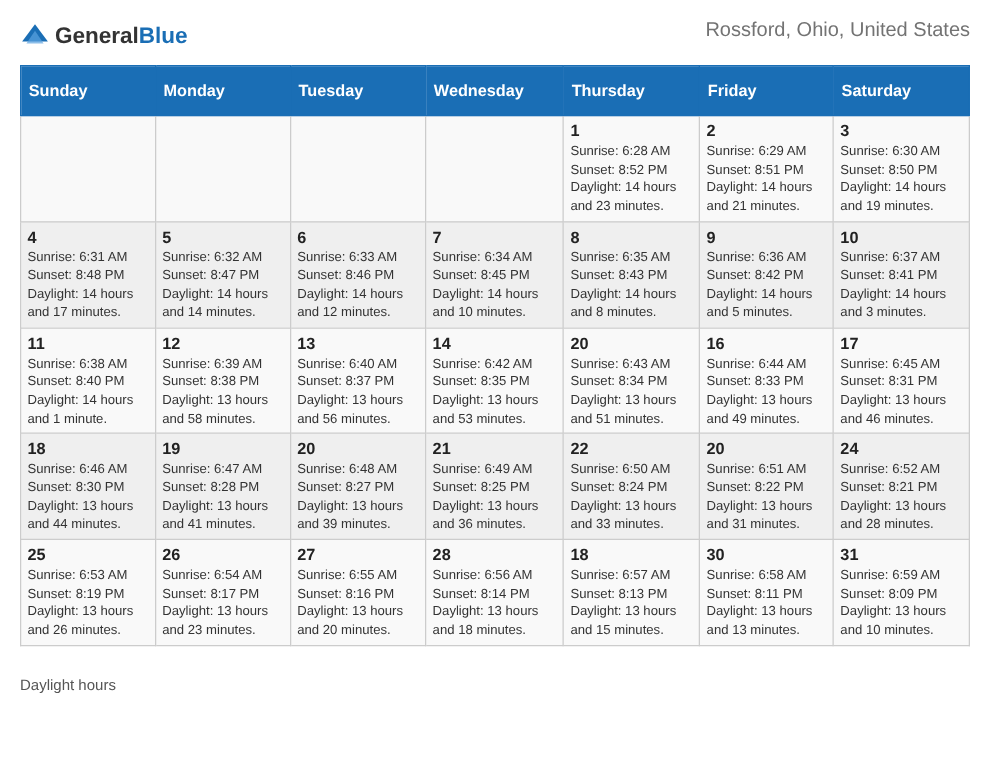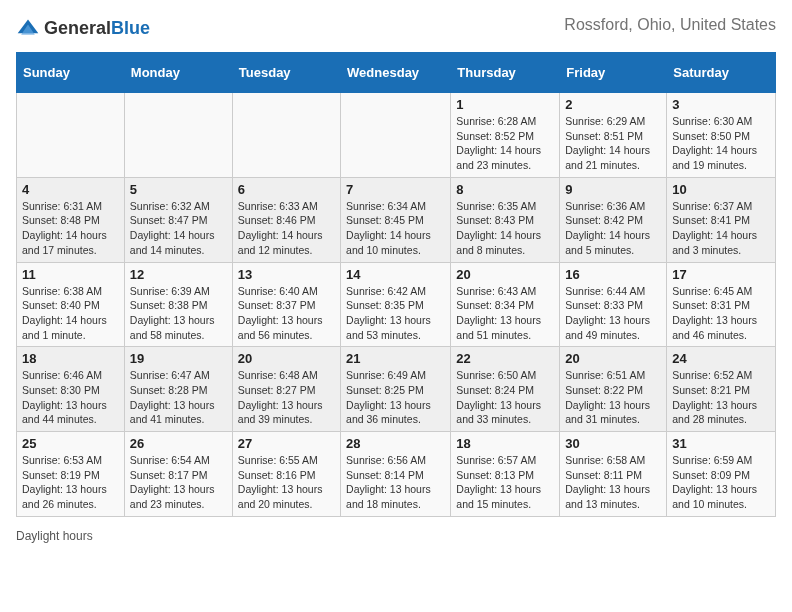--- a/index.html
+++ b/index.html
@@ -84,21 +84,21 @@
     }
     .day-info {
       font-size: 10.5px;
       color: #333;
       line-height: 1.4;
     }
     .empty-cell {
       background: #f9f9f9;
     }
     .footer-note {
-      margin-top: 12px;
+      margin-top: 24px;
       font-size: 12px;
       color: #555;
     }
     .logo-wrapper {
       display: flex;
       flex-direction: column;
       align-items: flex-start;
     }
   </style>
 </head>

